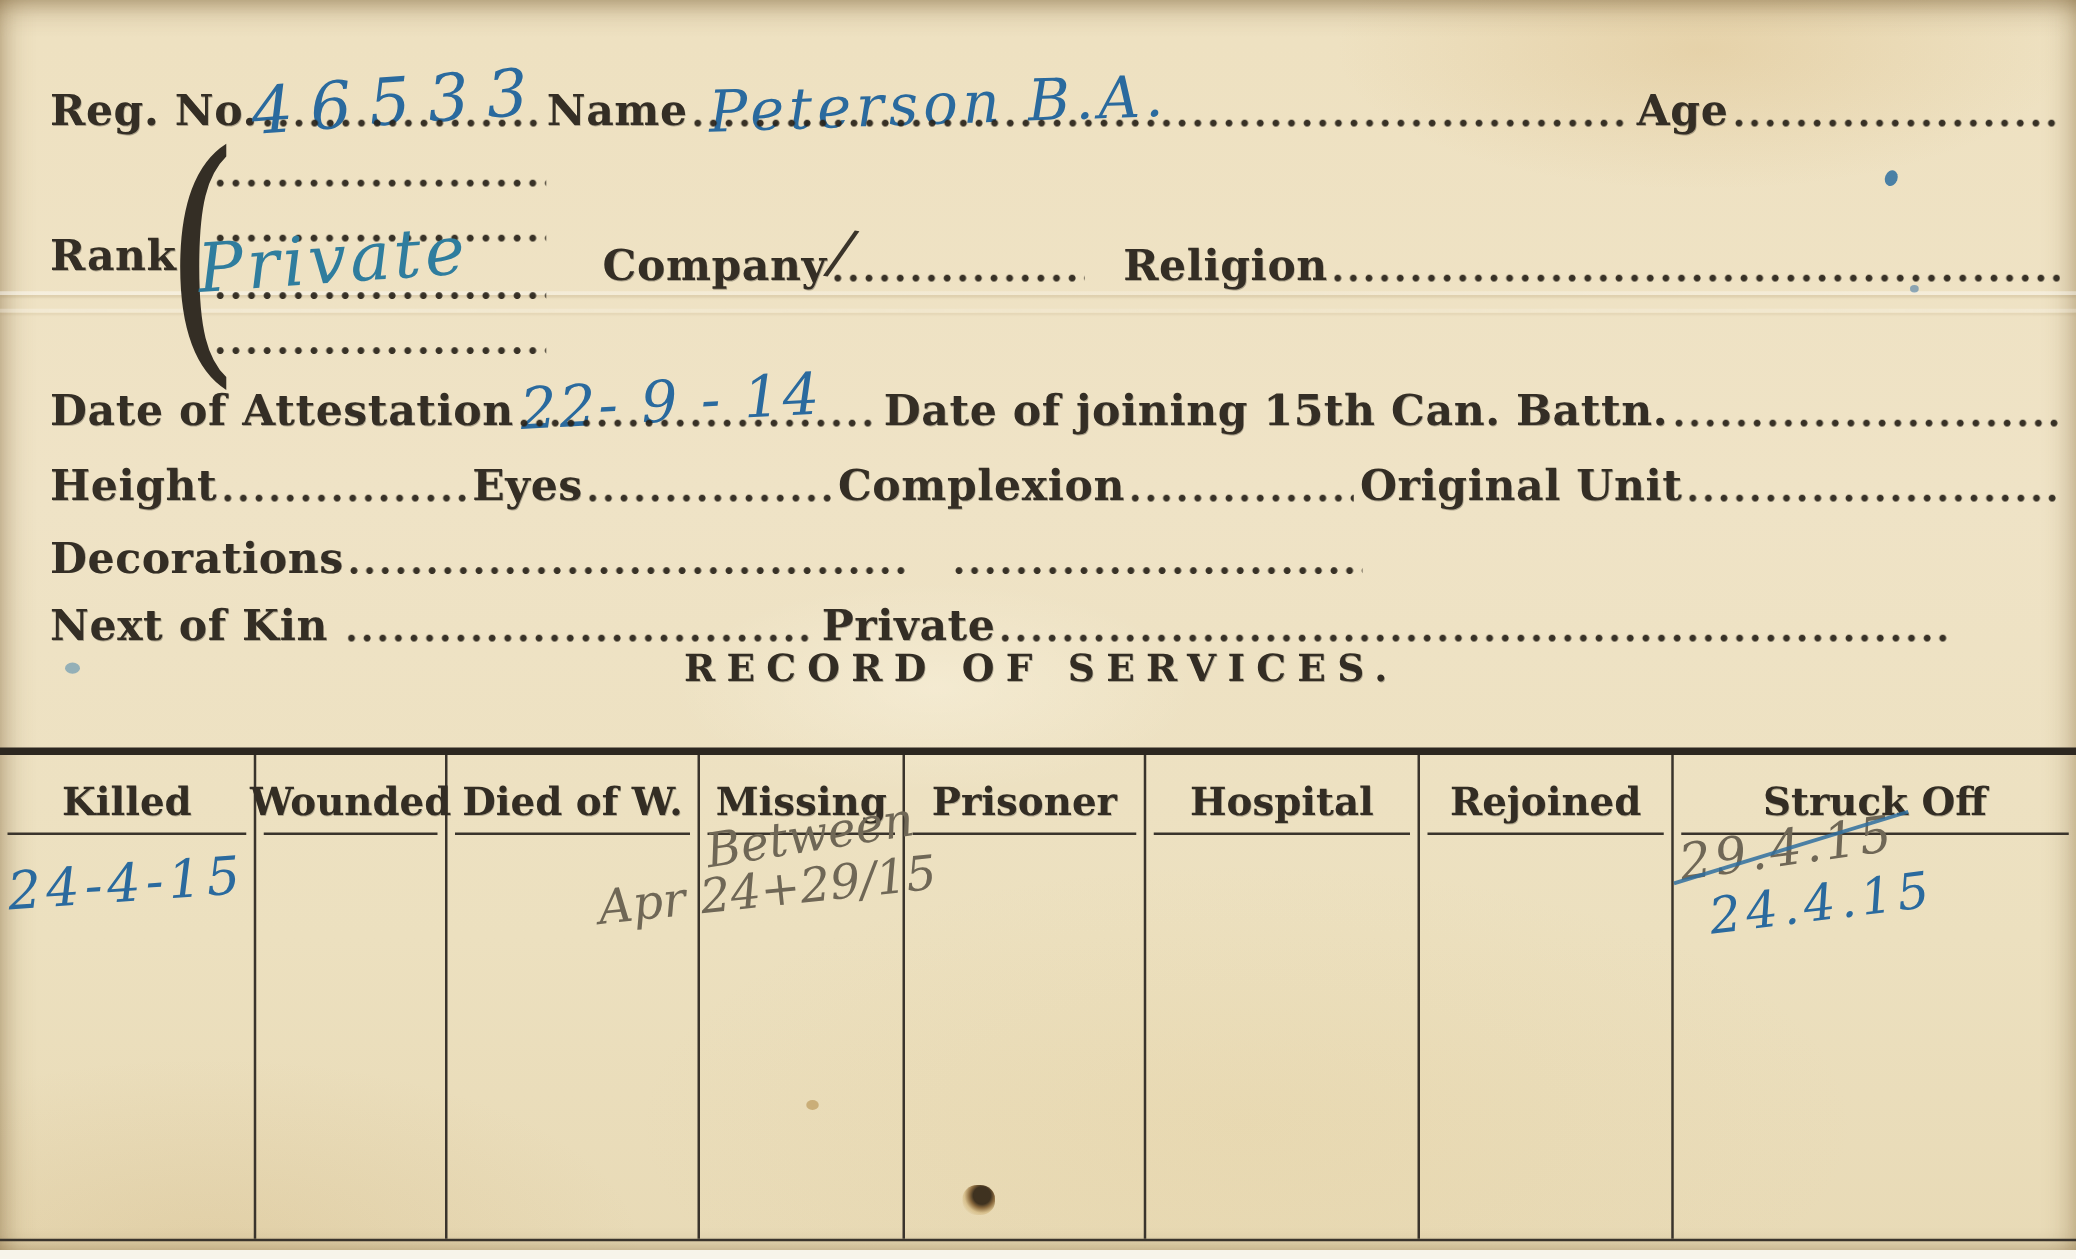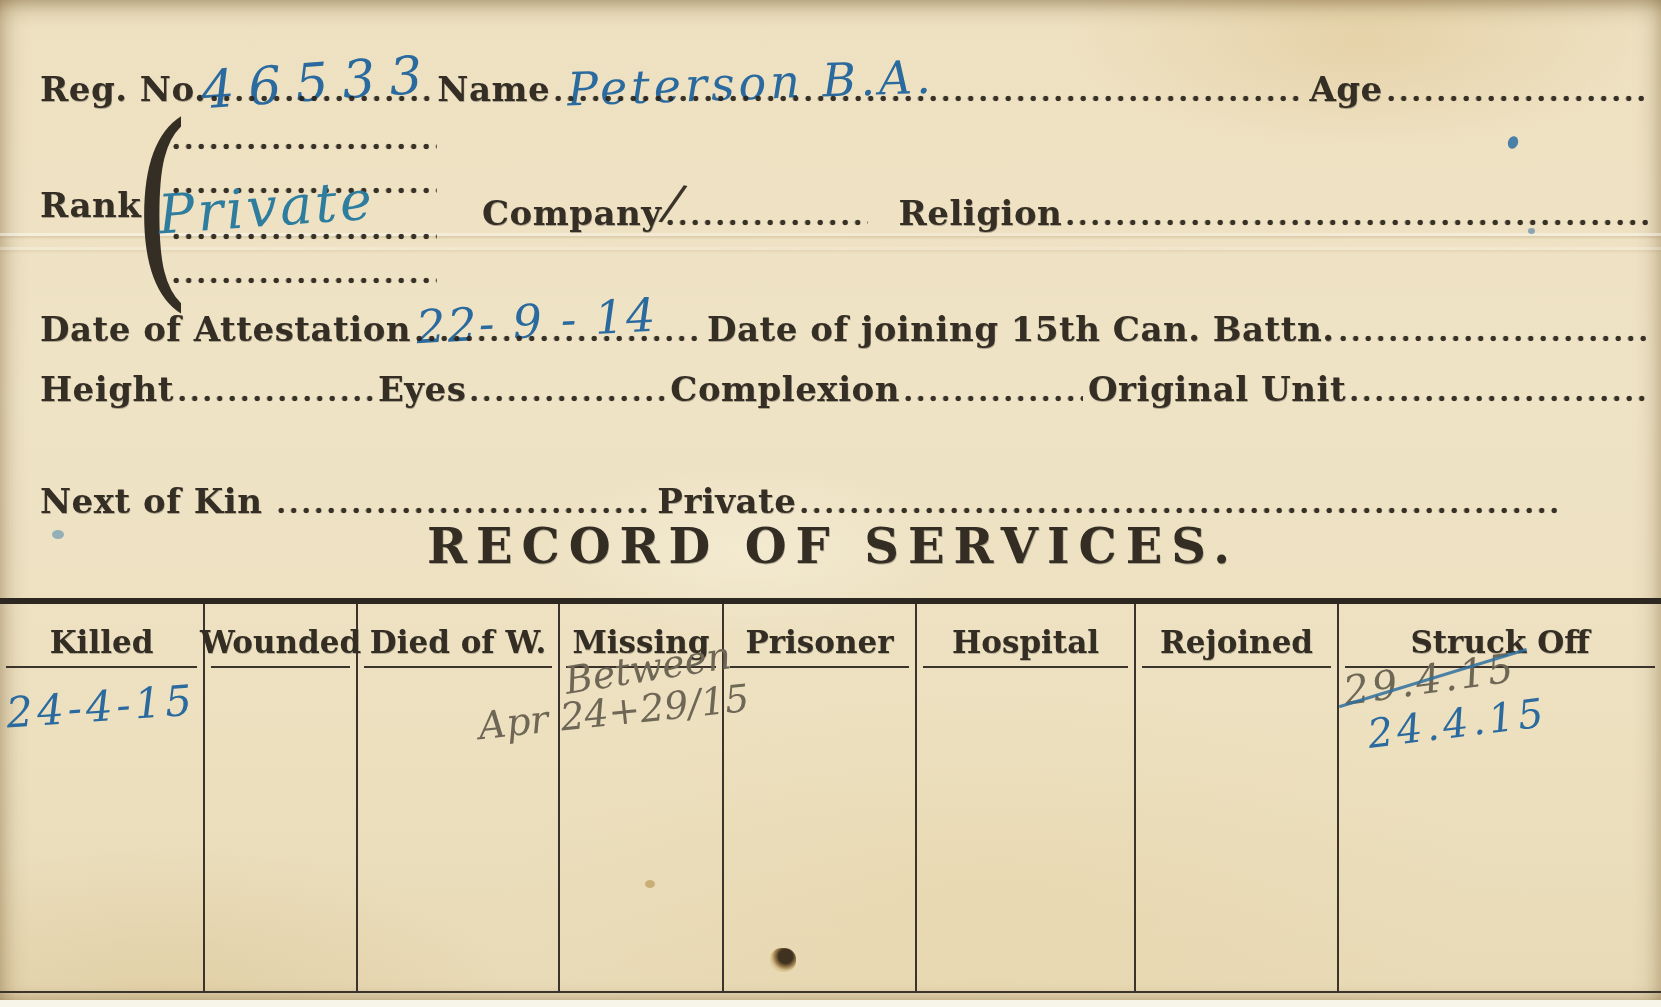--- a/index.html
+++ b/index.html
@@ -52,21 +52,21 @@
   .hw.pencil{color:#6f6756;}
 
   
   .brace{
     position:absolute;color:#342e25;font-size:205px;font-weight:400;
     transform:scaleY(1.05) scaleX(.75);transform-origin:top left;line-height:.78;
   }
 
   
   .svc-title{position:absolute;left:5px;right:0;text-align:center;
-    font-weight:700;font-size:48px;color:#332d24;letter-spacing:9px;
+    font-weight:700;font-size:30px;color:#332d24;letter-spacing:9px;
     text-shadow:.6px .6px 0 rgba(51,45,36,.35);}
   .svc-table{
     position:absolute;left:0;right:0;top:598px;bottom:7px;
     border-top:6px solid #2c2720;border-bottom:2px solid #3a342c;
     display:flex;box-sizing:border-box;
   }
   .svc-col{position:relative;box-sizing:border-box;border-right:2px solid #3a342c;padding-top:14px;}
   .svc-col:last-child{border-right:none;}
   .svc-head{
     margin:0 6px;height:48px;display:flex;align-items:center;justify-content:center;
@@ -132,20 +132,27 @@
     <span class="lbl">Height</span>
     <span class="dots" style="width:198px;"></span>
     <span class="lbl">Eyes</span>
     <span class="dots" style="width:198px;"></span>
     <span class="lbl">Complexion</span>
     <span class="dots" style="width:182px;"></span>
     <span class="lbl">Original Unit</span>
     <span class="dots grow"></span>
   </div>
 
+  <div class="row" style="left:40px;right:8px;top:416px;height:50px;">
+    <span class="lbl">Decorations</span>
+    <span class="dots" style="width:452px;"></span>
+    <span class="spacer" style="width:26px;"></span>
+    <span class="dots" style="width:330px;"></span>
+    <span class="spacer" style="flex:1;"></span>
+  </div>
 
   <div class="row" style="left:40px;right:8px;top:470px;height:50px;">
     <span class="lbl">Next of Kin</span>
     <span class="dots" style="width:378px;margin-left:14px;"></span>
     <span class="lbl">Private</span>
     <span class="dots" style="width:762px;"></span>
     <span class="spacer" style="flex:1;"></span>
   </div>
 
   <div class="svc-title" style="top:518px;">RECORD OF SERVICES.</div>

